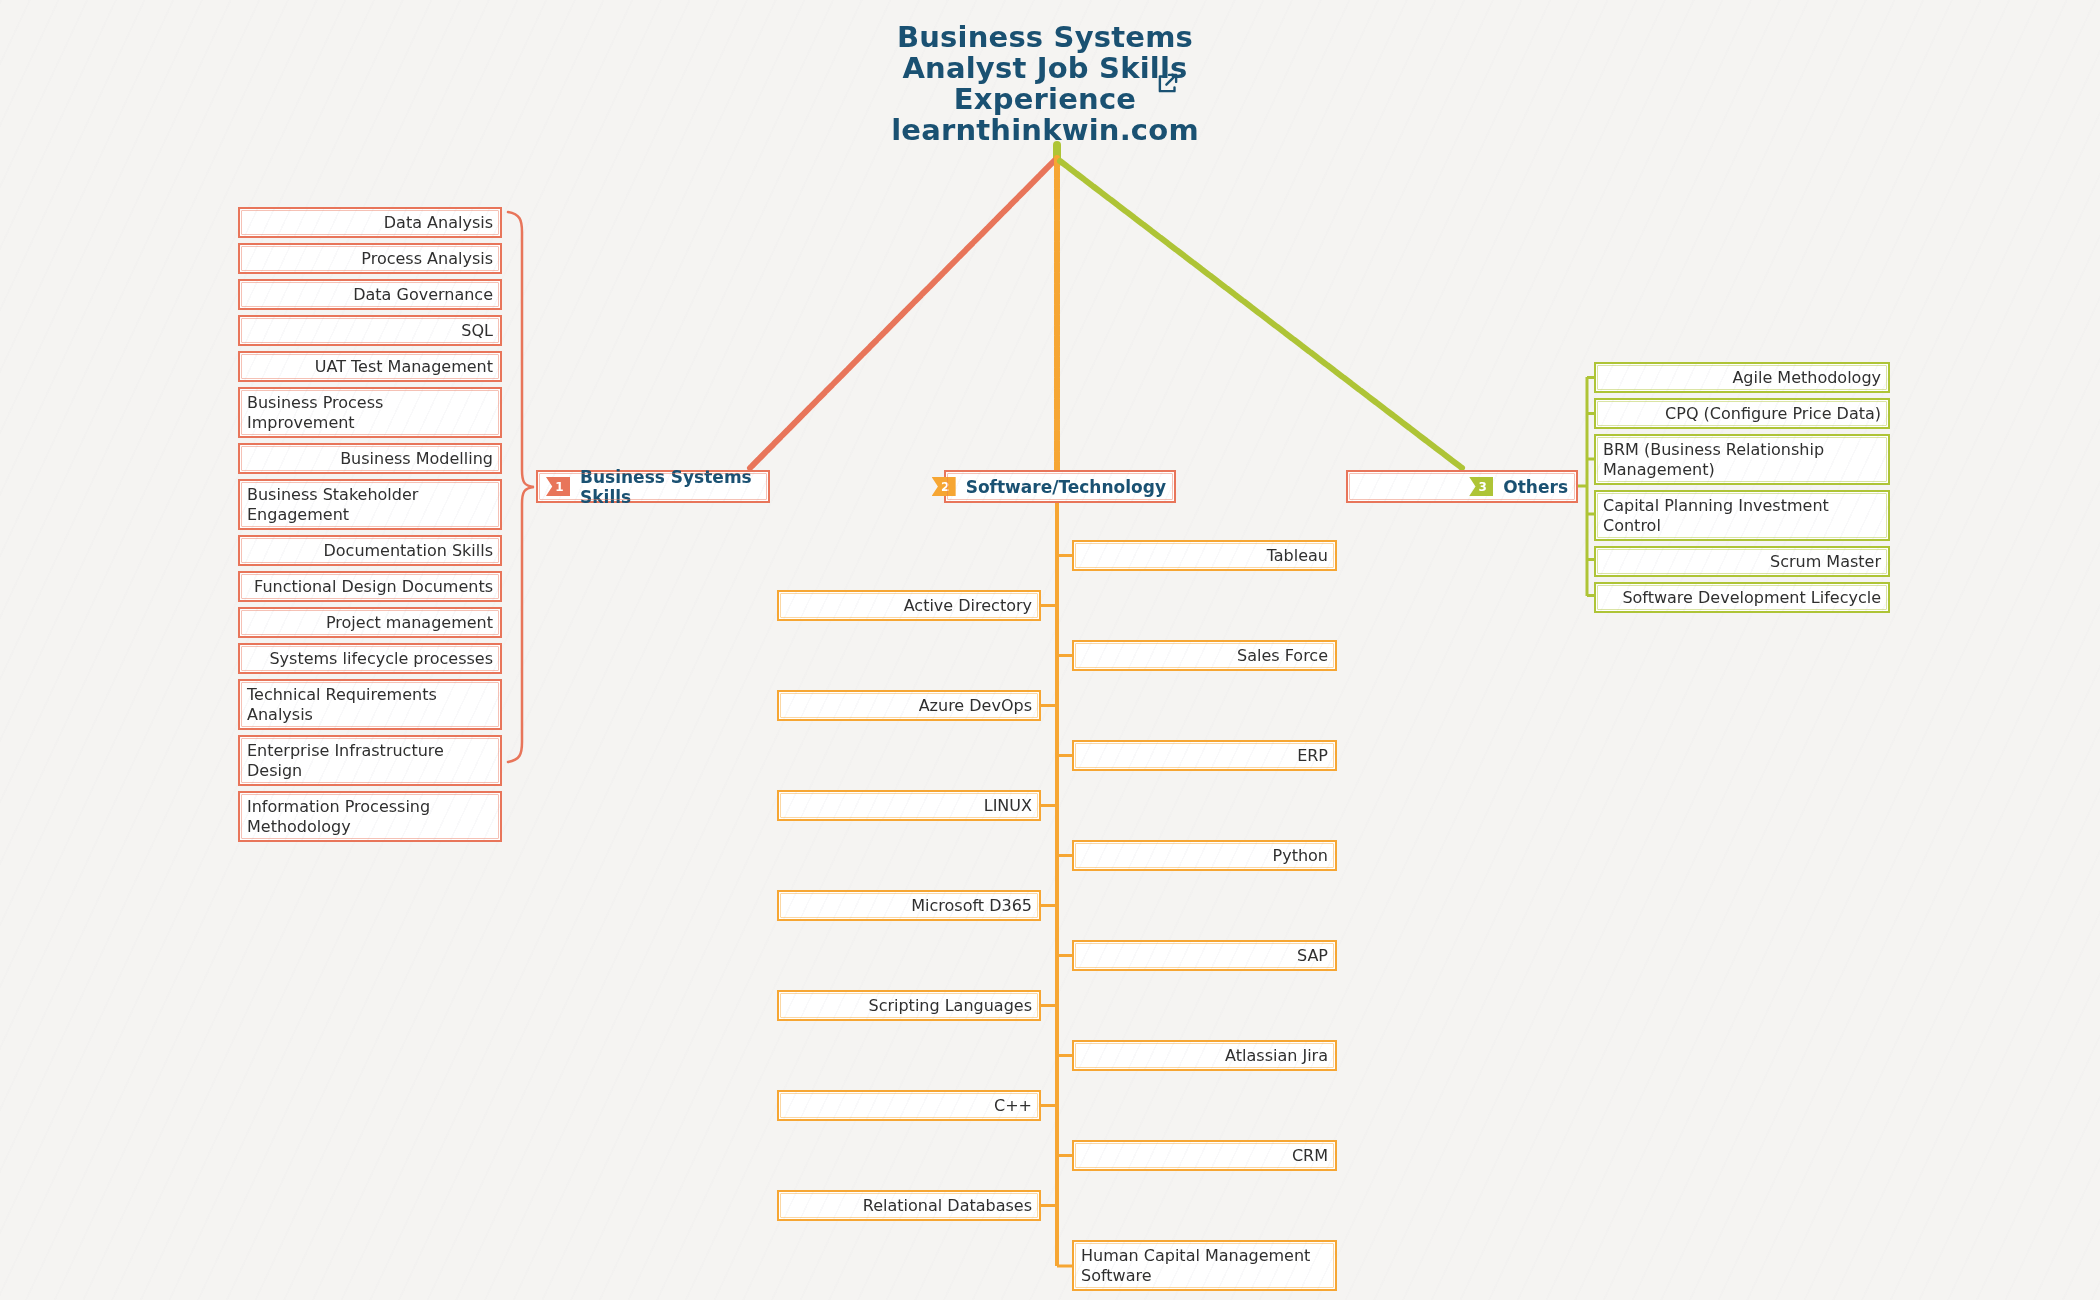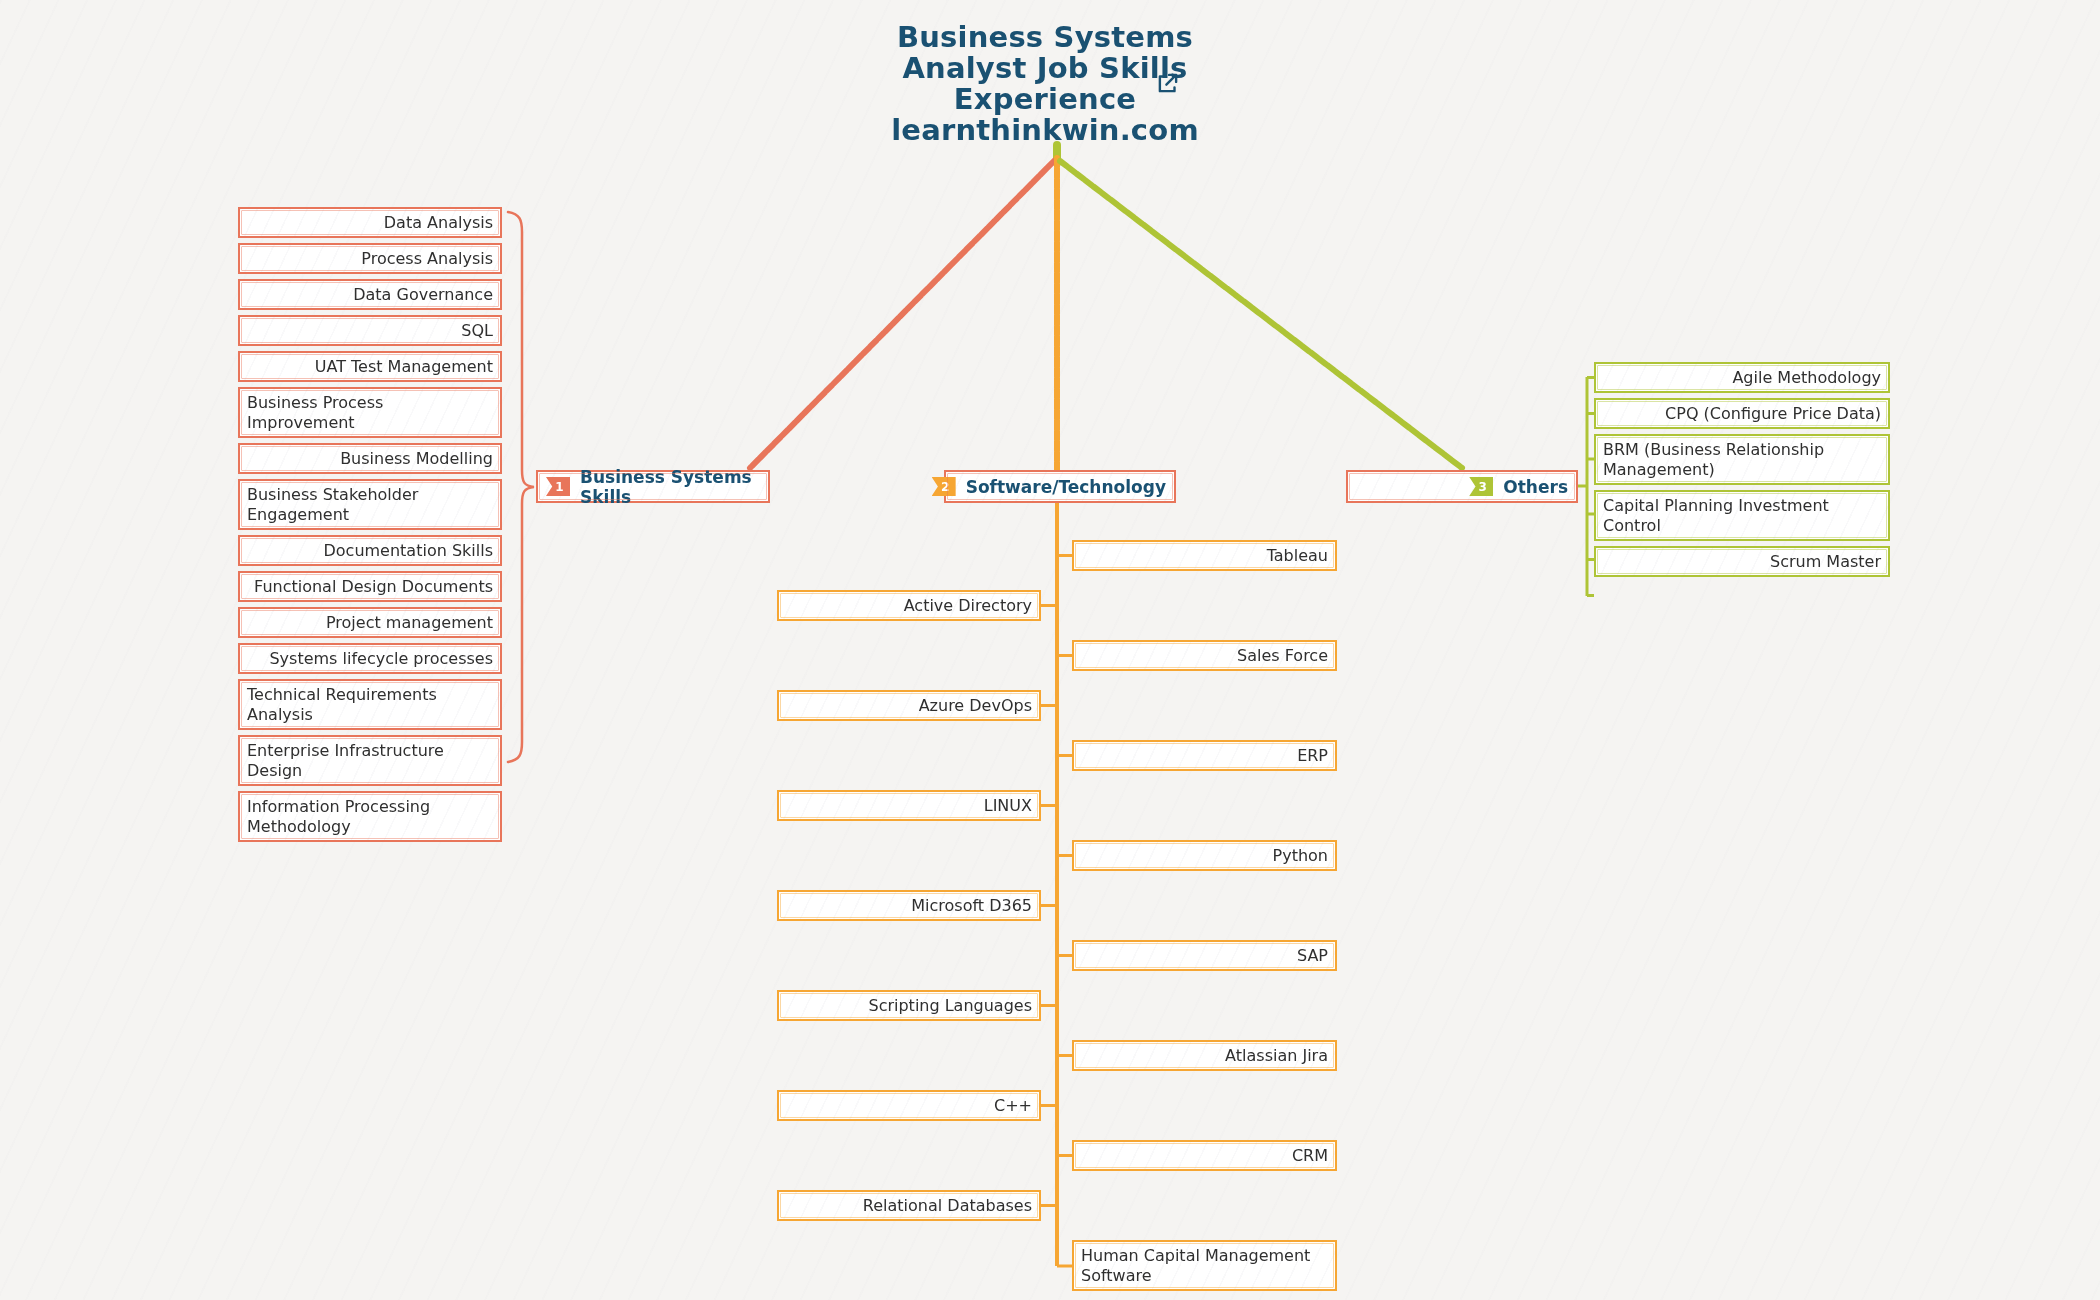--- a/index.html
+++ b/index.html
@@ -251,15 +251,18 @@
       </div>
     <div class="box c-green">
         <span>BRM (Business Relationship Management)</span>
       </div>
     <div class="box c-green">
         <span>Capital Planning Investment Control</span>
       </div>
     <div class="box c-green">
         <span>Scrum Master</span>
       </div>
+    <div class="box c-green">
+        <span>Software Development Lifecycle</span>
+      </div>
   </div>
 
 </div>
 
 </body></html>

